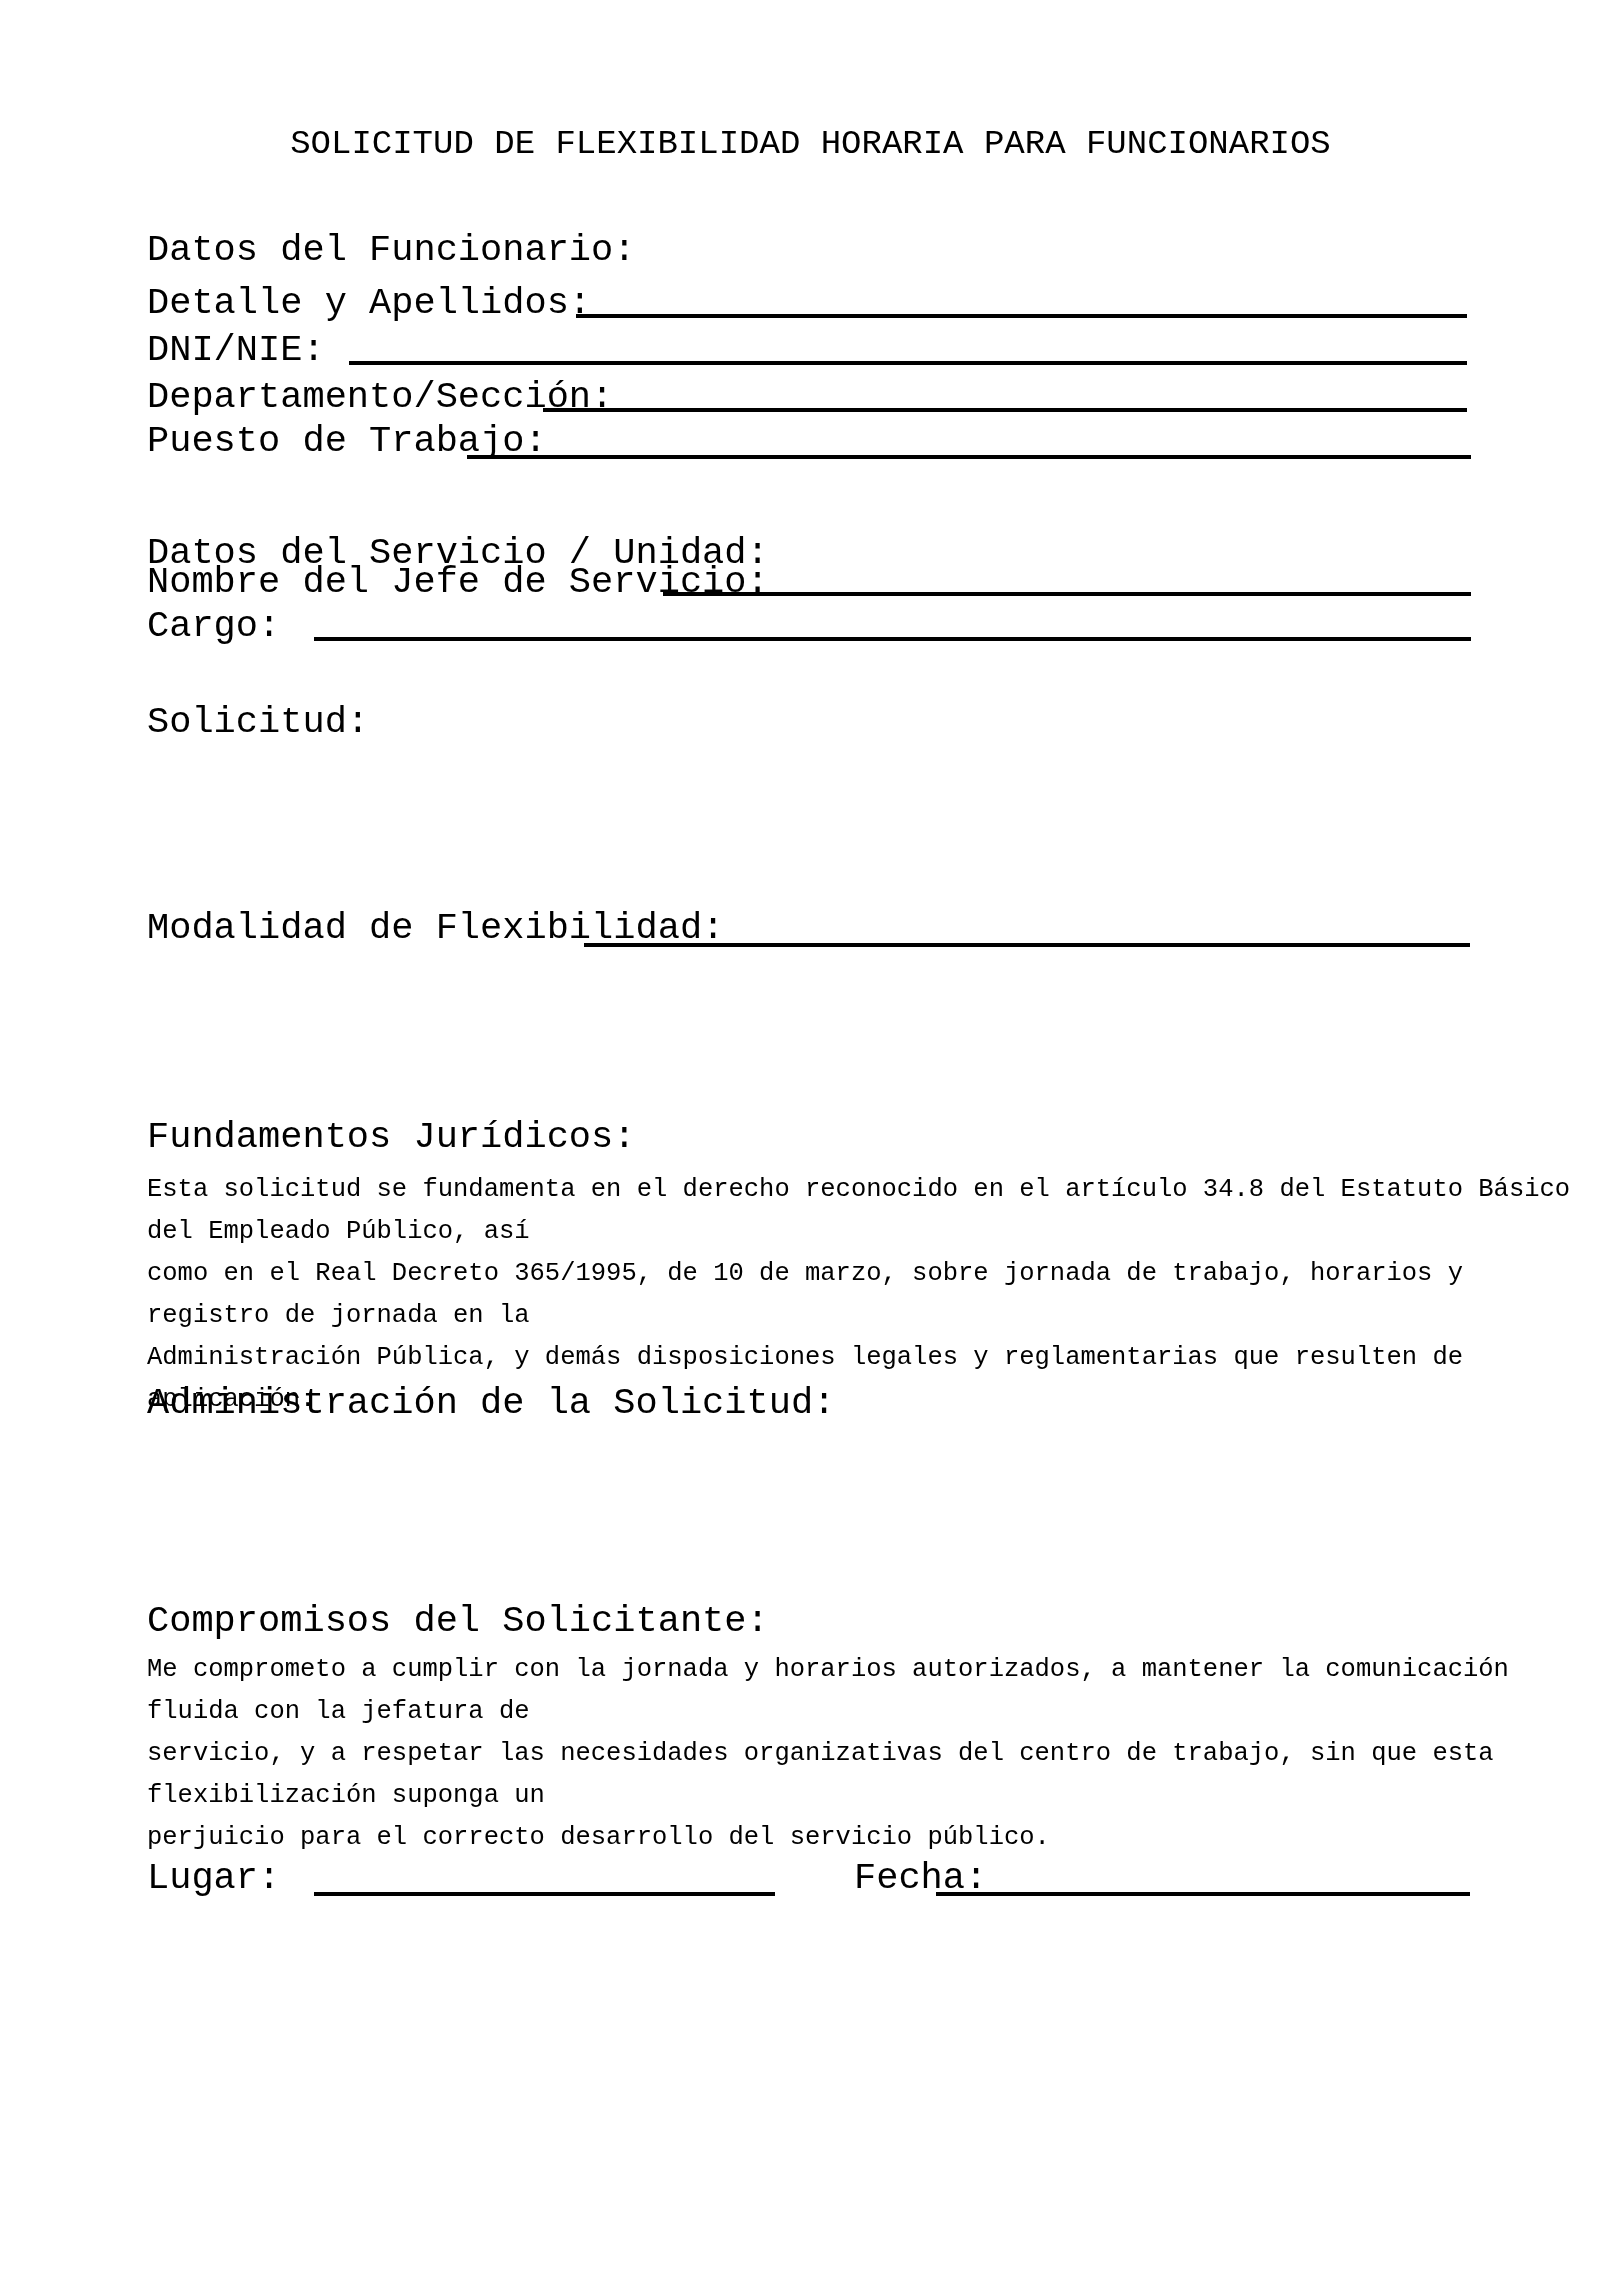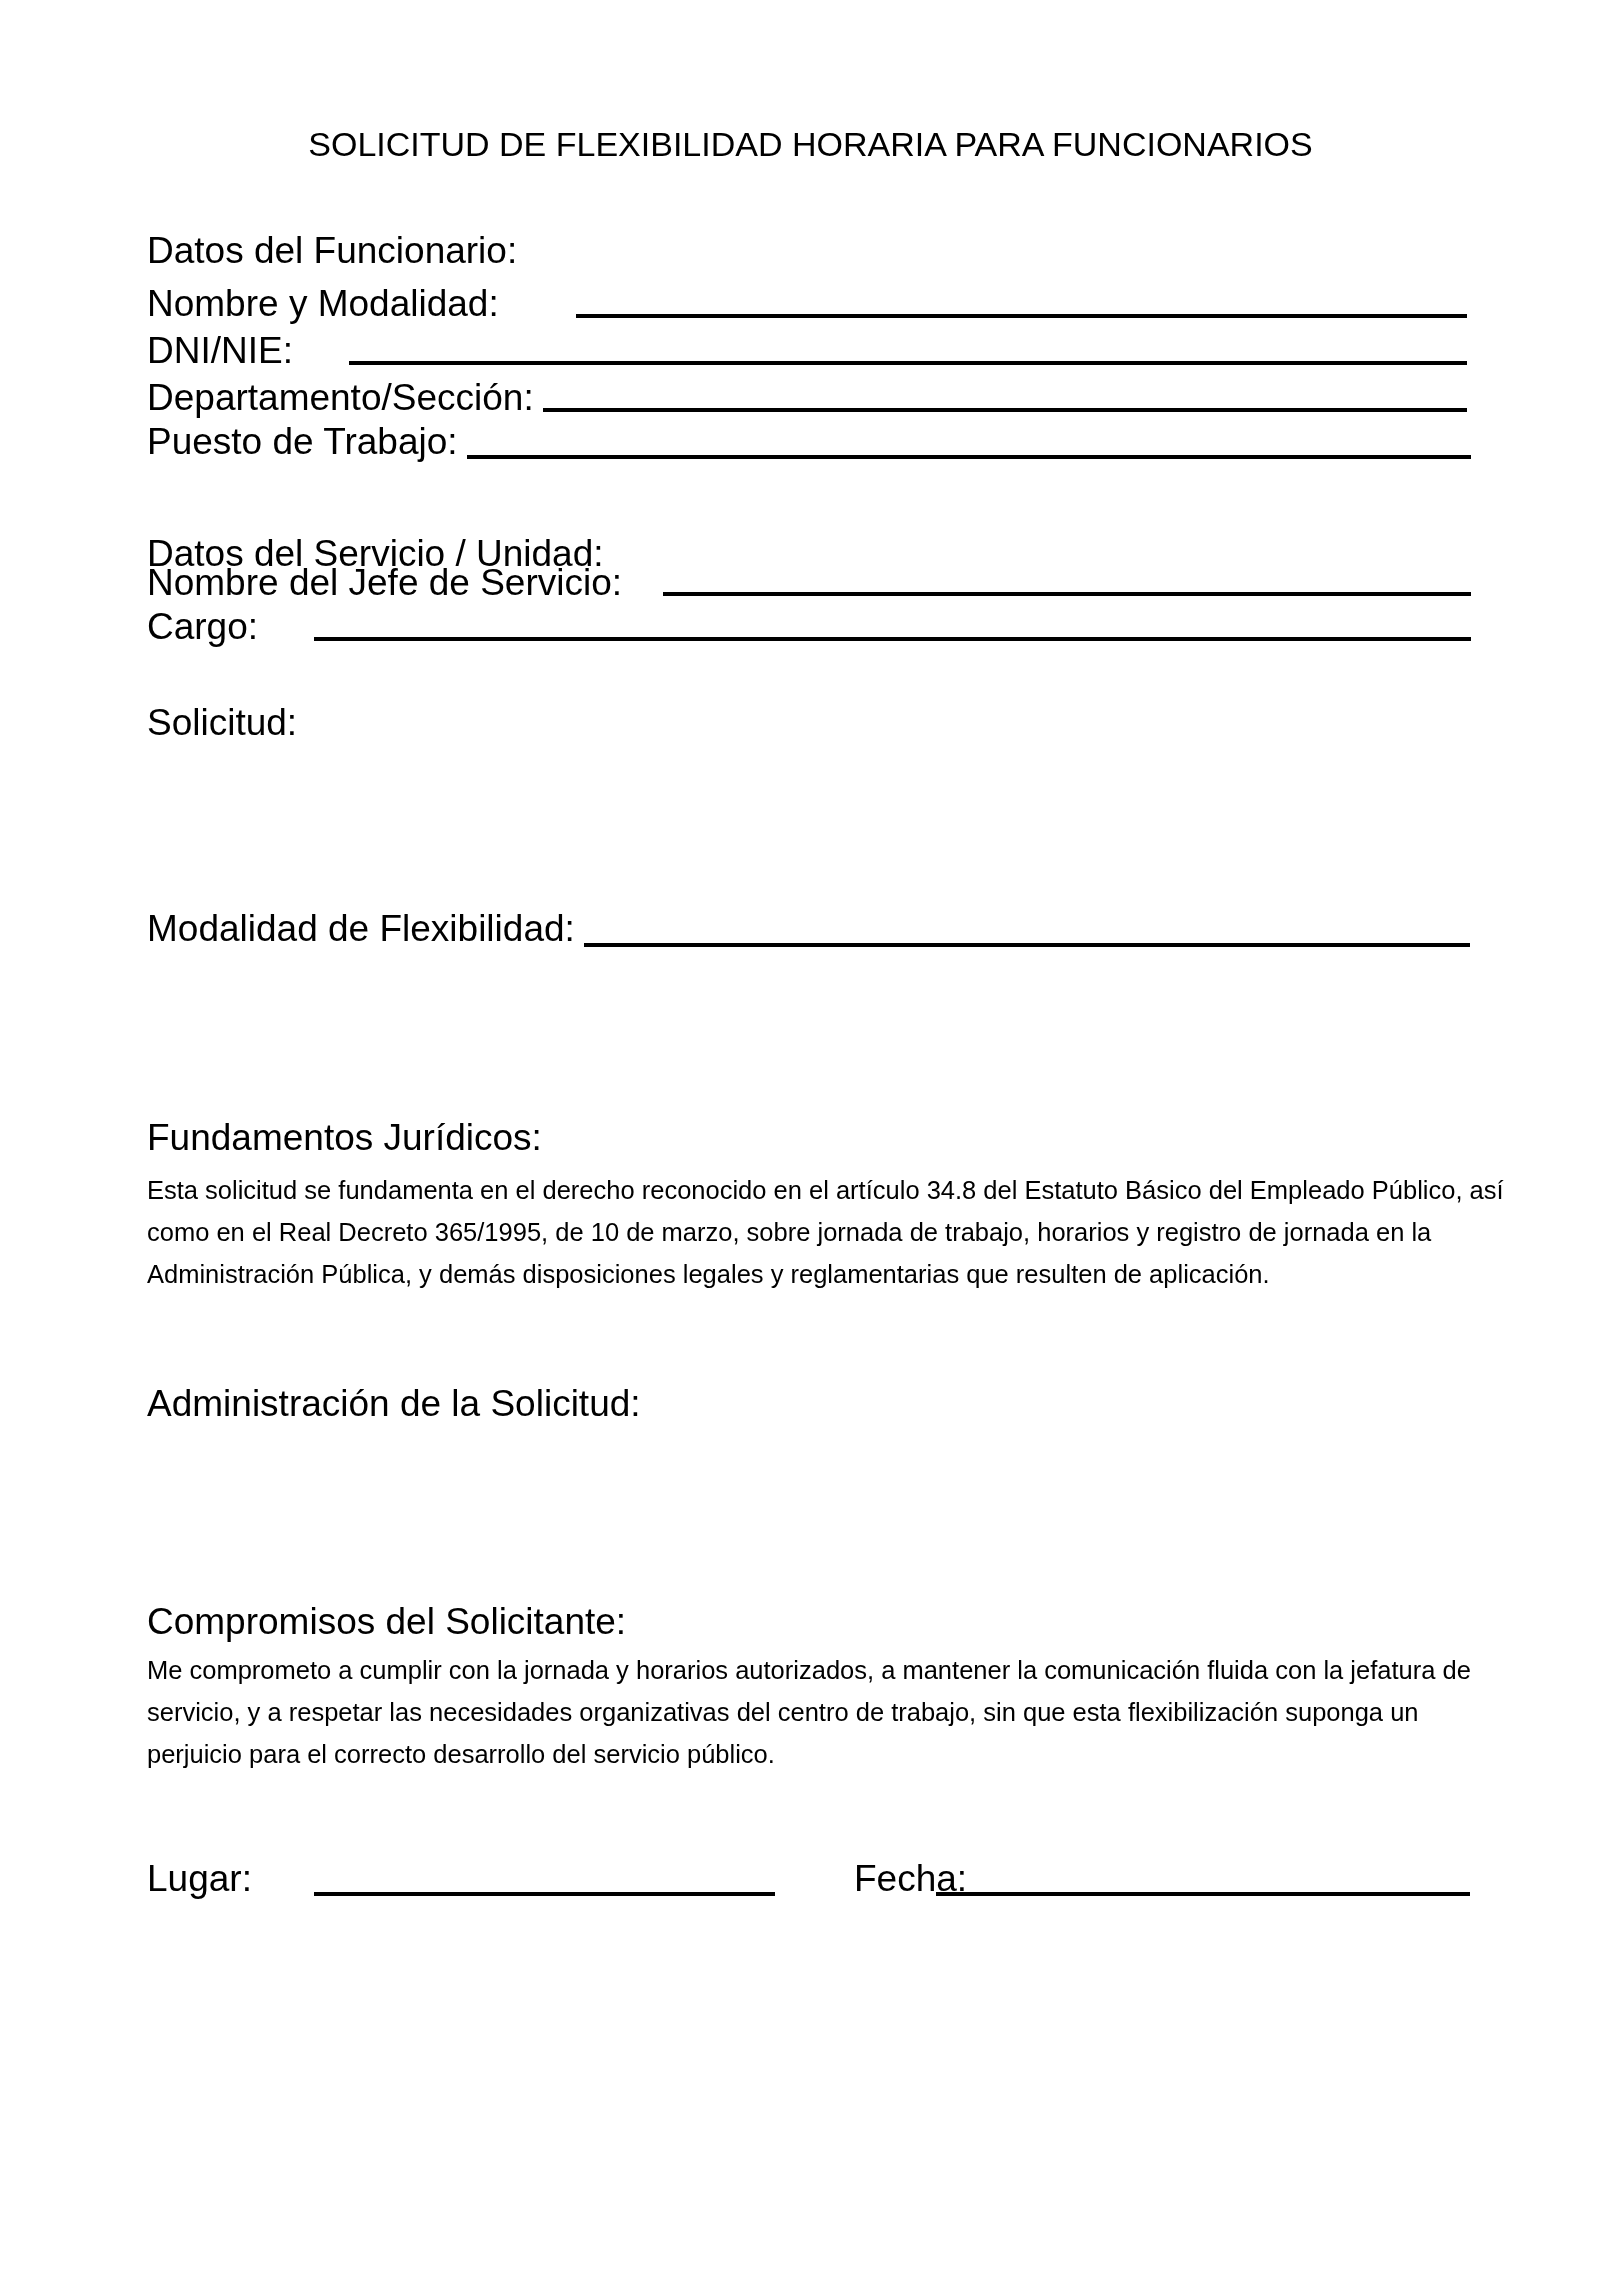--- a/index.html
+++ b/index.html
@@ -1,18 +1,18 @@
 <!DOCTYPE html>
 <html><head>
 <meta charset="utf-8">
 <style>
   html,body { margin:0; padding:0; background:#ffffff; }
   .page {
     position:relative; width:1621px; height:2177px; background:#ffffff;
-    font-family:Liberation Sans, sans-serif; color:#000000; overflow:hidden;
+    font-family:Liberation Mono, monospace; color:#000000; overflow:hidden;
   }
   .title {
     position:absolute; top:125px; left:0; width:100%; text-align:center;
     font-size:34px; line-height:39px; font-weight:normal; margin:0;
   }
   .hlabel {
     position:absolute; left:147px; font-size:37px; line-height:35px; white-space:nowrap;
   }
   .fline {
     position:absolute; height:3.9px; background:#000000;
@@ -27,21 +27,21 @@
 </style>
 </head>
 <body>
 
 <div class="page">
 
   <h1 class="title">SOLICITUD DE FLEXIBILIDAD HORARIA PARA FUNCIONARIOS</h1>
 
   <div class="hlabel" style="top:233px">Datos del Funcionario:</div>
 
-  <div class="hlabel" style="top:286px">Nombre y Modalidad:</div>
+  <div class="hlabel" style="top:286px">Detalle y Apellidos:</div>
   <div class="fvalue" style="top:280px; left:584px;"></div>
   <div class="fline" style="top:314px; left:576px; width:891px"></div>
 
   <div class="hlabel" style="top:333px">DNI/NIE:</div>
   <div class="fvalue" style="top:327px; left:357px;"></div>
   <div class="fline" style="top:361px; left:349px; width:1118px"></div>
 
   <div class="hlabel" style="top:380px">Departamento/Sección:</div>
   <div class="fvalue" style="top:374px; left:551px;"></div>
   <div class="fline" style="top:408px; left:543px; width:924px"></div>

